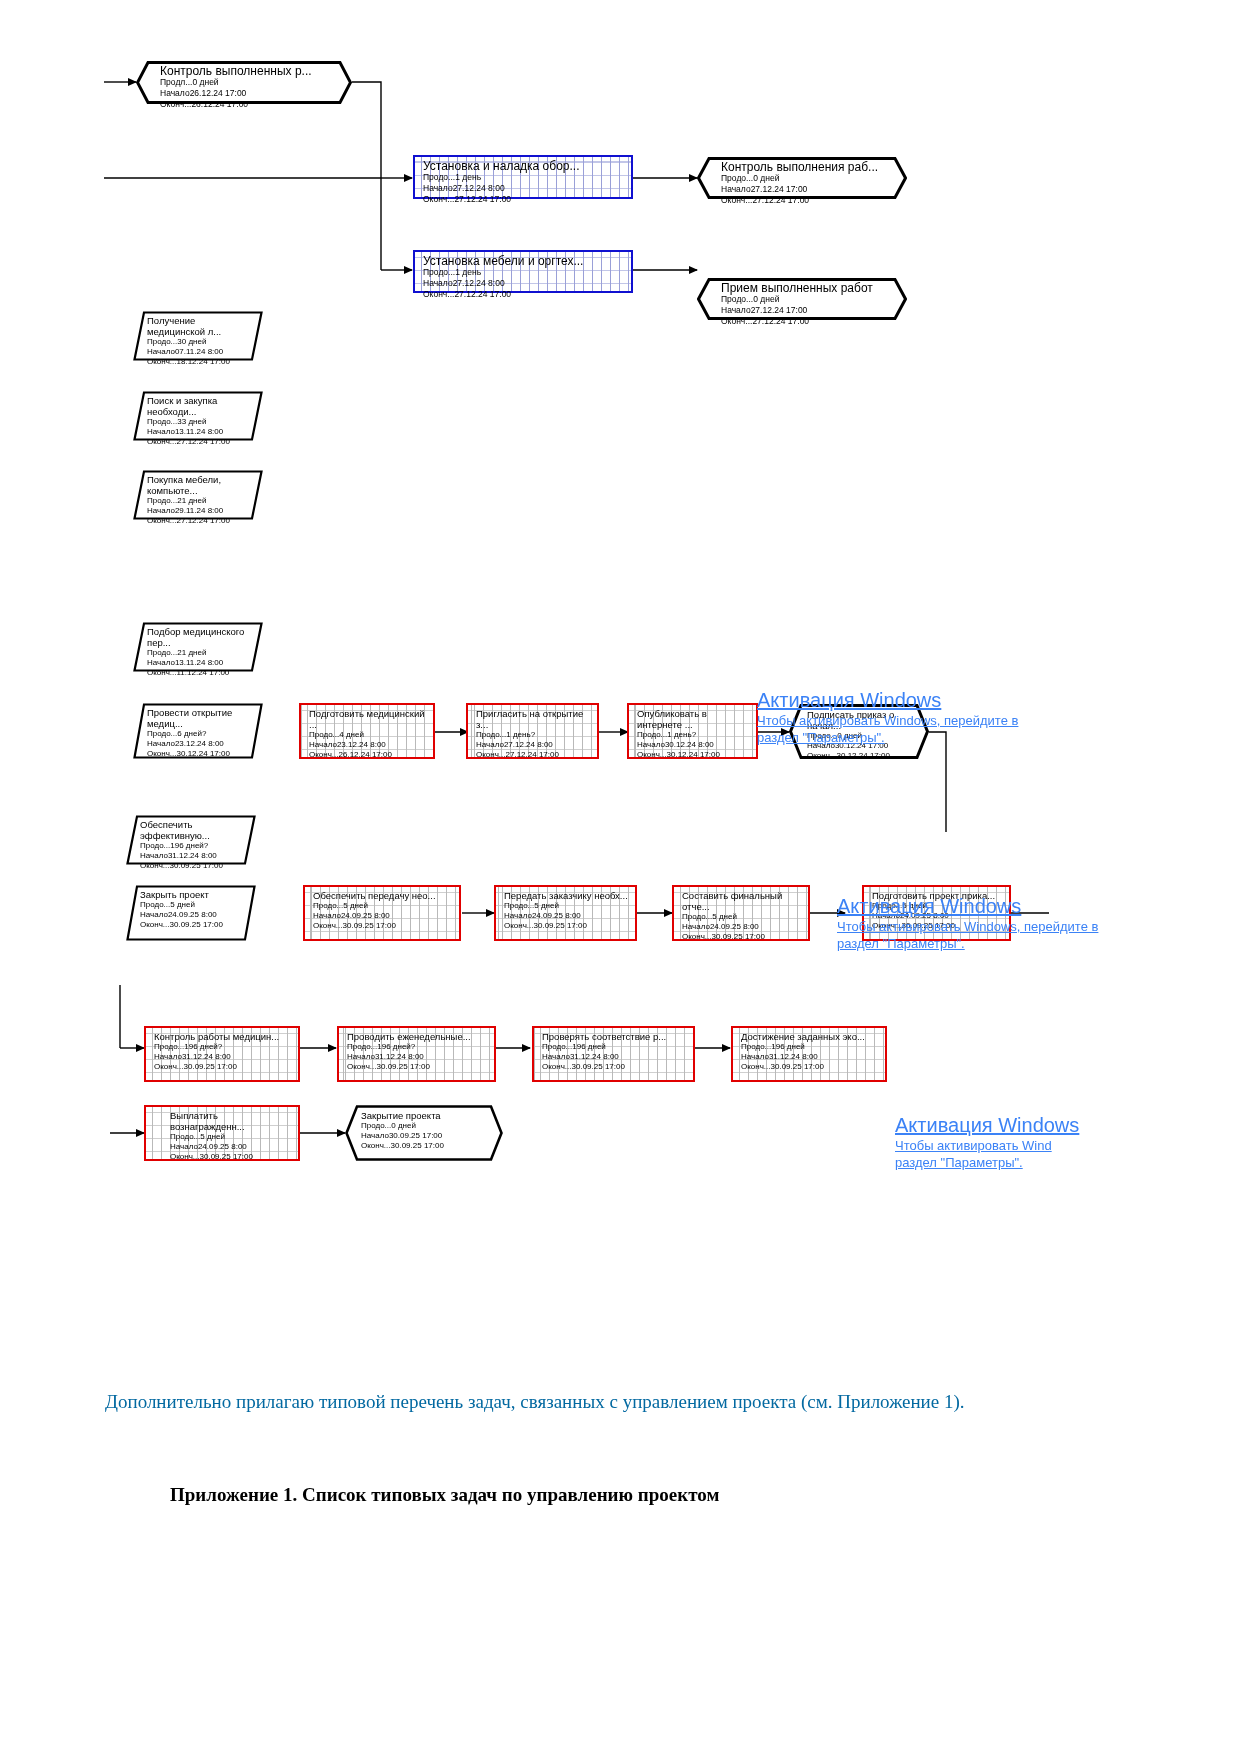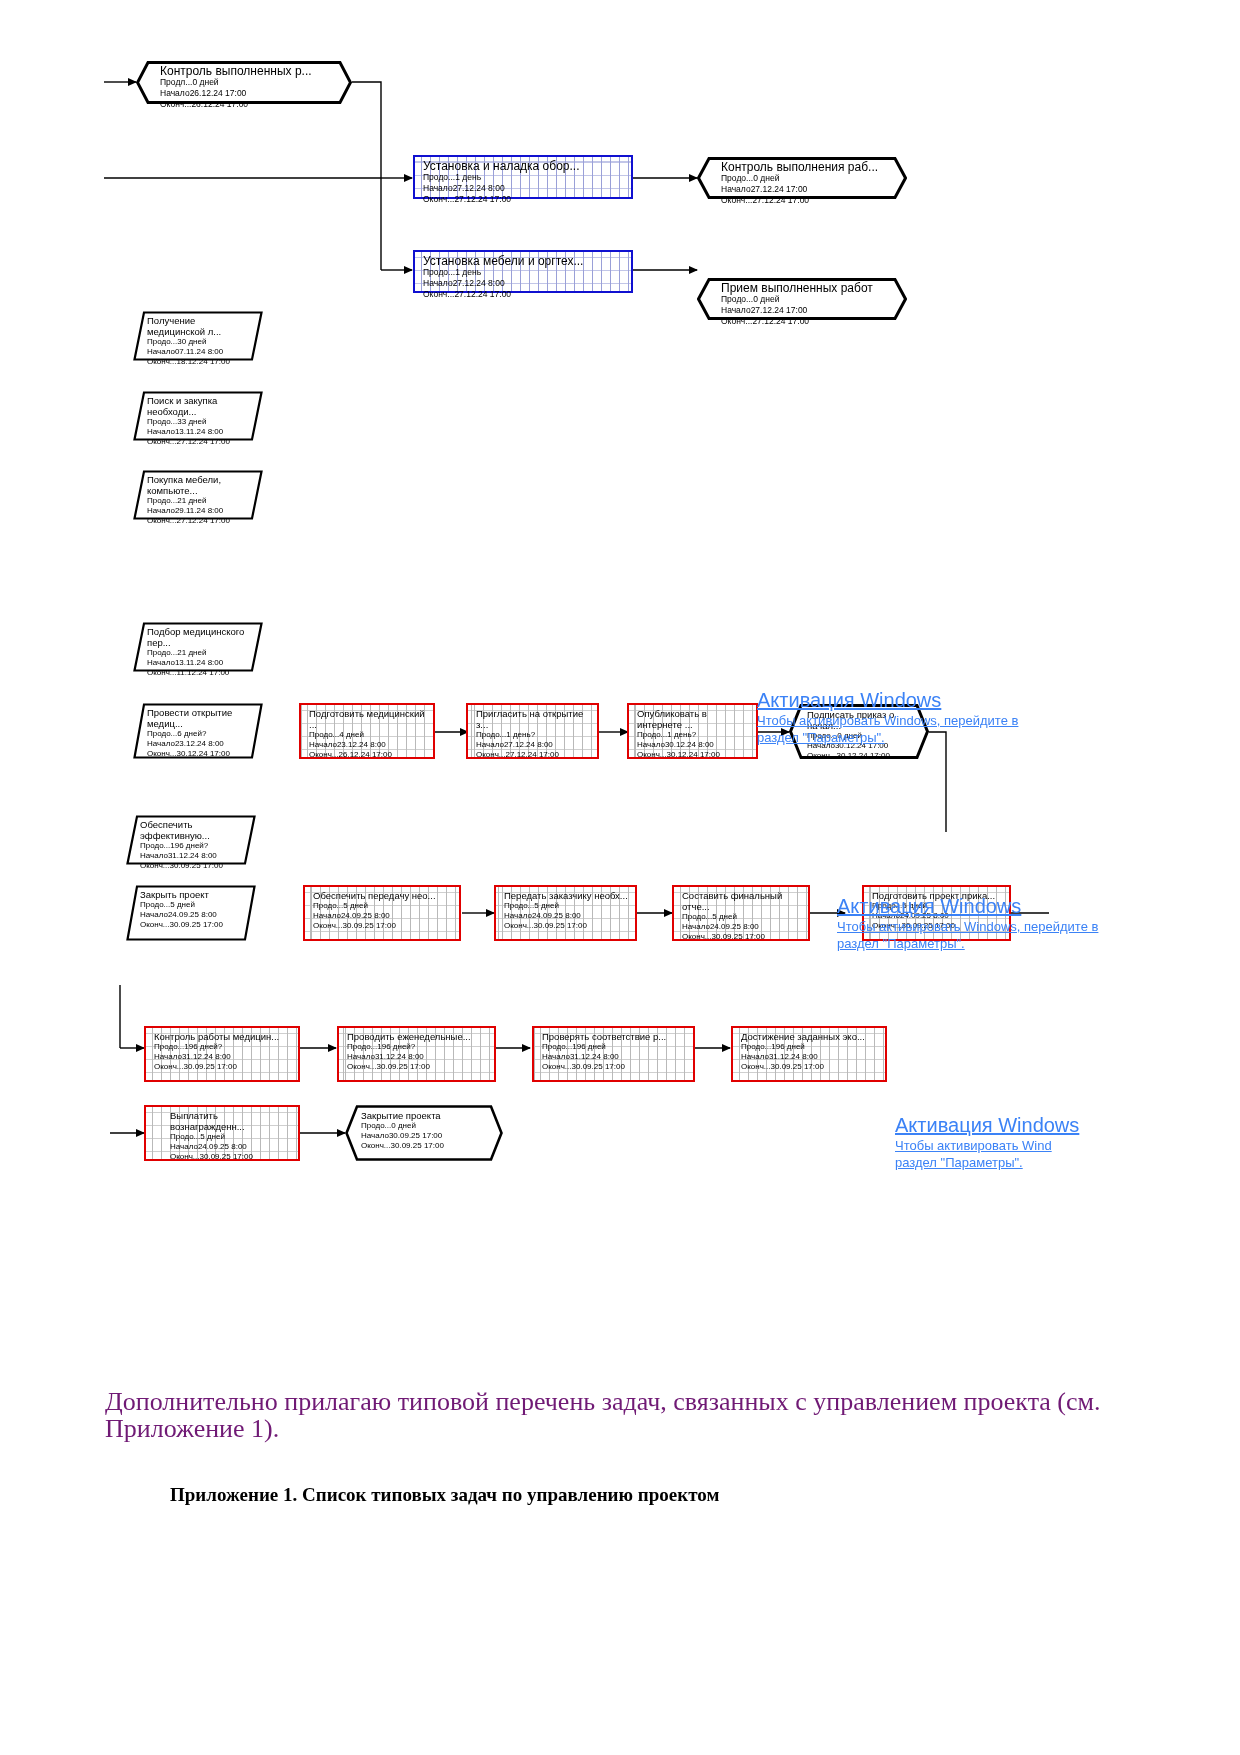--- a/index.html
+++ b/index.html
@@ -55,21 +55,21 @@
 
   
   .wm{position:absolute;color:#3b82f6;pointer-events:none;text-decoration:underline;}
   .wm .l1{font-size:20px;line-height:24px;white-space:nowrap;}
   .wm .l2{font-size:13px;line-height:17px;white-space:nowrap;}
 
   
   .doc-p{
     position:absolute;
     font-family:"Liberation Serif","DejaVu Serif",serif;
-    font-size:26px;line-height:27px;color:#701a75;
+    font-size:19px;line-height:27px;color:#0369a1;
   }
   .doc-h{
     position:absolute;
     font-family:"Liberation Serif","DejaVu Serif",serif;
     font-size:19px;line-height:27px;font-weight:bold;color:#000;
   }
 </style>
 </head>
 <body>
 

